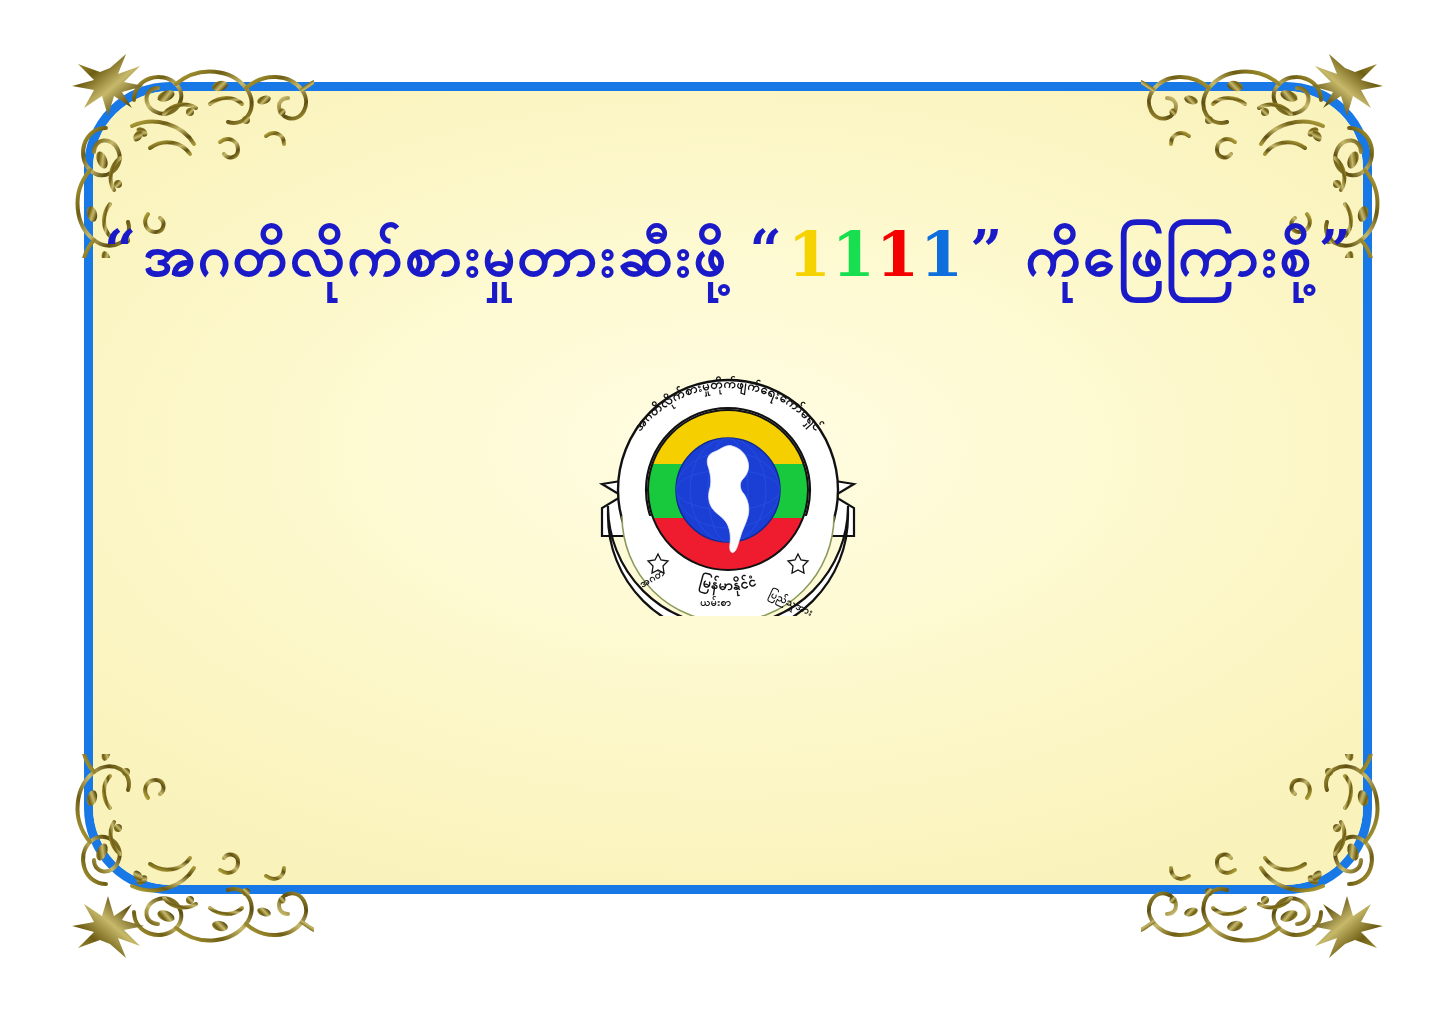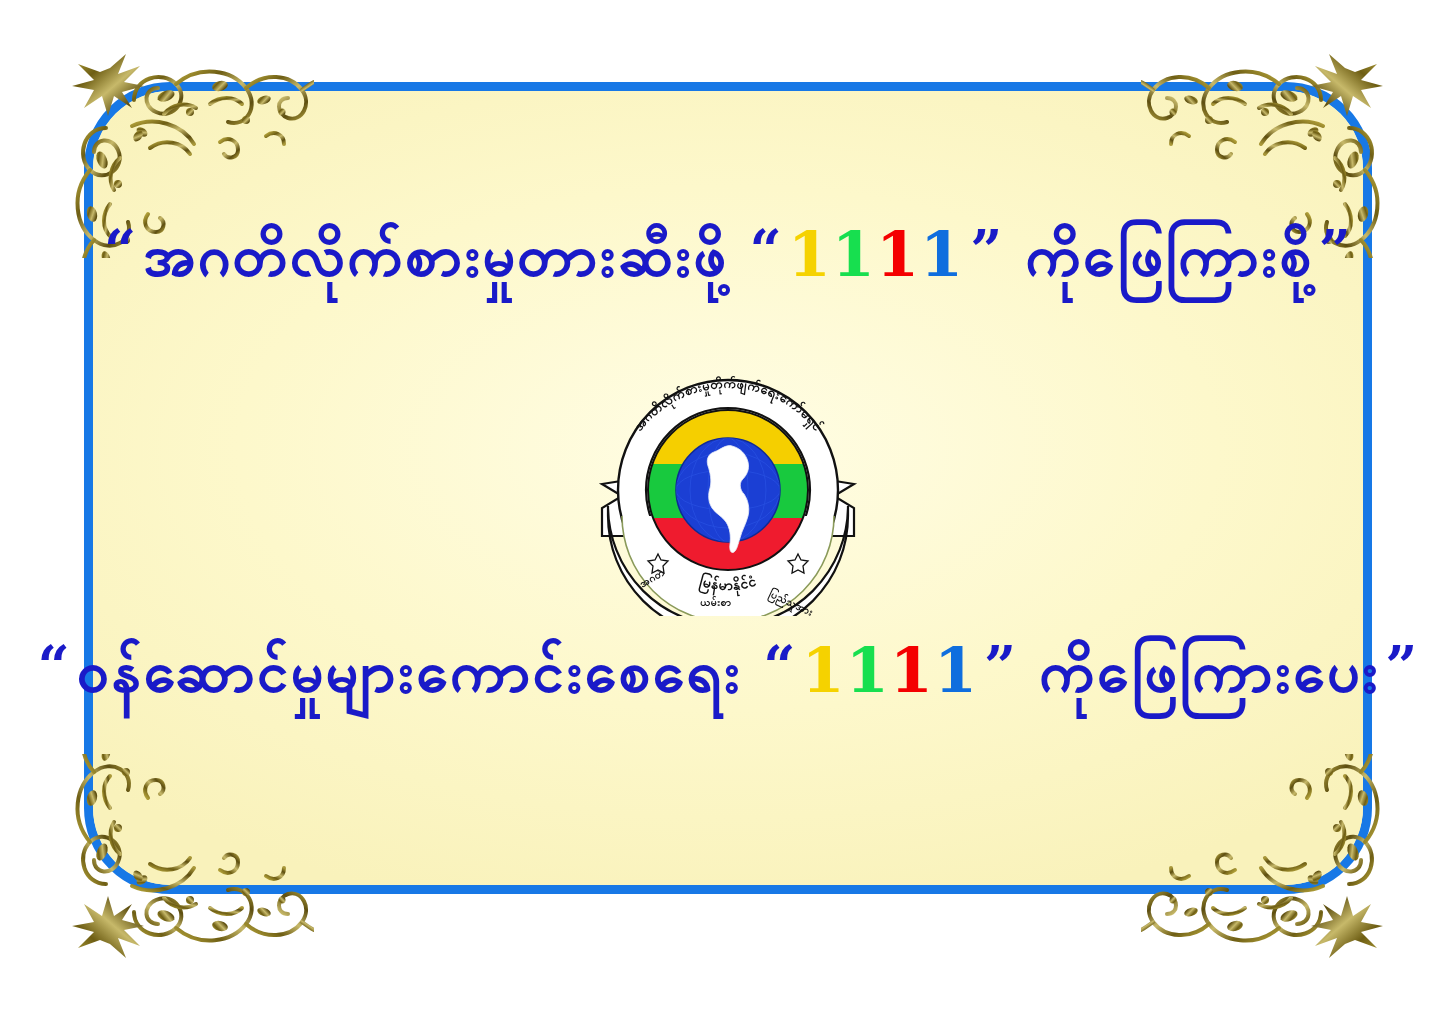--- a/index.html
+++ b/index.html
@@ -362,17 +362,14 @@
 
       <g fill="#ffffff" stroke="#111111" stroke-width="1.3">
         <path d="M76 188 l3 6 7 1 -5 5 1 7 -6 -3 -6 3 1 -7 -5 -5 7 -1 Z"></path>
       </g>
       <g fill="#ffffff" stroke="#111111" stroke-width="1.3">
         <path d="M216 188 l3 6 7 1 -5 5 1 7 -6 -3 -6 3 1 -7 -5 -5 7 -1 Z"></path>
       </g>
     </svg>
   </div>
 
-  <div class="text-line" id="line-bottom">
-    <span class="quote">“</span><span class="my-text">ဝန်ဆောင်မှုများကောင်းစေရေး</span><span class="gap"></span><span class="quote">“</span><span class="num n1">1</span><span class="num n2">1</span><span class="num n3">1</span><span class="num n4">1</span><span class="quote">”</span><span class="gap"></span><span class="my-text">ကိုဖြေကြားပေး</span><span class="quote">”</span>
-  </div>
 
 </div>
 
 </body></html>

